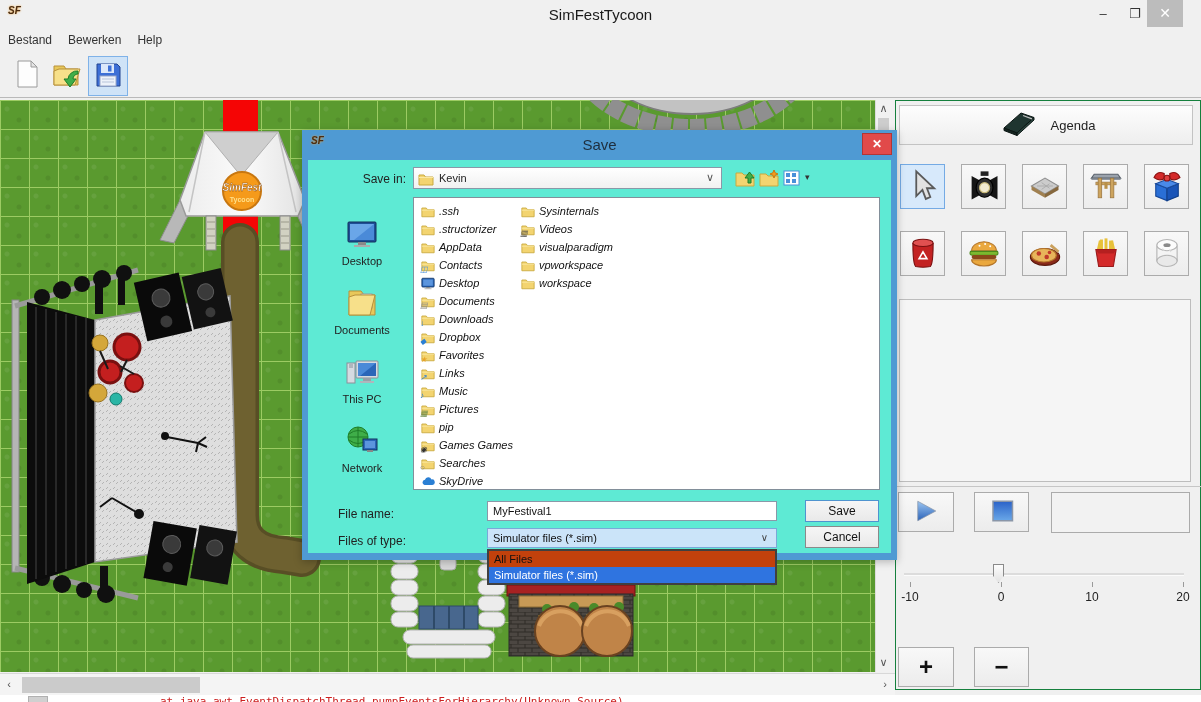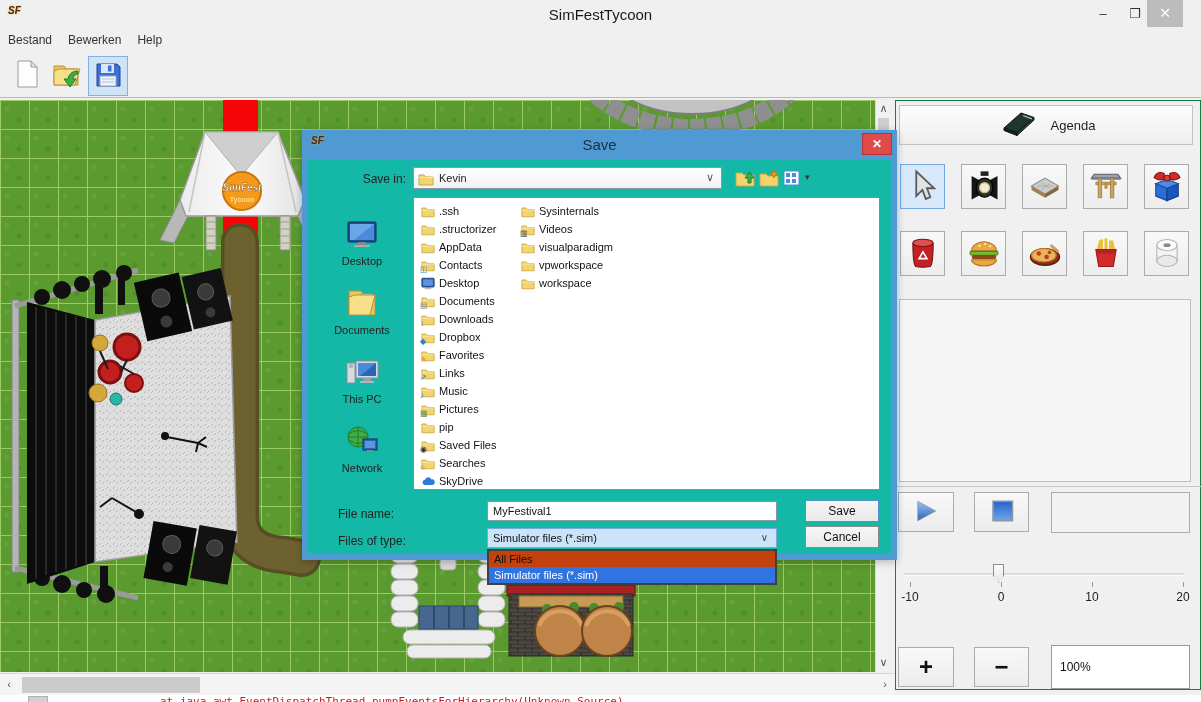--- a/index.html
+++ b/index.html
@@ -73,35 +73,35 @@
   #zoom-out-btn{left:78px;top:546px;width:55px;height:40px;font-size:24px;font-weight:bold;color:#111;}
   #zoom-field{left:155px;top:544px;width:139px;height:44px;background:#fff;border:1px solid #9a9a9a;box-sizing:border-box;
      font-size:12px;line-height:42px;padding-left:8px;color:#111;}
   
   #dialog{left:302px;top:130px;width:595px;height:430px;background:#4f9ad3;z-index:10;box-shadow:0 2px 8px rgba(0,0,0,.25);}
   #dlg-titlebar{left:0;top:0;width:595px;height:30px;}
   #dlg-logo{left:9px;top:5px;width:20px;height:20px;}
   #dlg-title{left:0;top:6px;width:595px;text-align:center;font-size:15px;color:#1e2e3e;}
   #dlg-close{left:560px;top:3px;width:30px;height:22px;background:#e14a4a;border:1px solid #b23535;box-sizing:border-box;
      color:#fff;text-align:center;line-height:20px;font-size:12px;font-weight:bold;}
-  #dlg-body{left:6px;top:30px;width:583px;height:393px;background:#14b8a6;}
+  #dlg-body{left:6px;top:30px;width:583px;height:393px;background:#5eead4;}
   #savein-label{left:30px;top:12px;width:68px;text-align:right;color:#222;}
   #savein-combo{left:105px;top:7px;width:309px;height:22px;background:linear-gradient(#ffffff,#f1f1f1);
      border:1px solid #8a98a8;box-sizing:border-box;display:flex;align-items:center;padding-left:4px;gap:5px;}
   #savein-combo .fold-ico{width:16px;height:13px;}
   #savein-caret{position:absolute;right:7px;top:3px;color:#555;font-size:11px;}
   .dlg-toolico{position:absolute;top:9px;width:20px;height:18px;}
   .dlg-toolico svg{width:20px;height:18px;}
   #ico-up{left:427px;} #ico-newfolder{left:451px;} #ico-views{left:475px;}
   #views-caret{left:497px;top:12px;position:absolute;font-size:9px;color:#333;}
   #places{left:8px;top:40px;width:92px;height:340px;}
   .place{height:69px;display:flex;flex-direction:column;align-items:center;justify-content:flex-end;padding-bottom:2px;box-sizing:border-box;}
   .place svg{width:36px;height:34px;}
   .place .plabel{font-size:11px;color:#222;margin-top:1px;white-space:nowrap;}
-  #listbox{left:105px;top:37px;width:467px;height:293px;background:#fff;border:1px solid #828f9a;box-sizing:border-box;overflow:hidden;}
+  #listbox{left:105px;top:37px;width:467px;height:293px;background:#fff;border:1px solid #828f9a;box-sizing:border-box;overflow:hidden;font-style:italic;}
   .fcol{position:absolute;top:4px;}
   #fcol1{left:7px;} #fcol2{left:107px;}
   .fitem{height:18px;display:flex;align-items:center;gap:4px;white-space:nowrap;}
   .fitem .ficon{width:14px;height:13px;position:relative;flex:0 0 14px;}
   .fitem .ficon svg{width:14px;height:13px;display:block;}
   .fitem .fbadge{position:absolute;left:-1px;bottom:-2px;font-size:8px;line-height:8px;}
   .fitem .flabel{font-size:11px;color:#111;}
   #fname-label{left:30px;top:347px;width:120px;color:#222;}
   #fname-input{left:179px;top:341px;width:290px;height:20px;background:#fff;border:1px solid #8a98a8;box-sizing:border-box;
      font-size:11px;padding:3px 0 0 5px;color:#111;}
@@ -446,21 +446,20 @@
         <div class="slider-tick" style="left: 105px;"></div>
         <div class="slider-label" style="left: 90px;">0</div>
         <div class="slider-tick" style="left: 196px;"></div>
         <div class="slider-label" style="left: 181px;">10</div>
         <div class="slider-tick" style="left: 287px;"></div>
         <div class="slider-label" style="left: 272px;">20</div>
       </div>
   </div>
   <div class="abs rp-btn" id="zoom-in-btn">+</div>
   <div class="abs rp-btn" id="zoom-out-btn">−</div>
-  <div class="abs" id="zoom-field">100%</div>
 </div>
 
 <div class="abs" id="dialog">
   <div class="abs" id="dlg-titlebar">
     <div class="abs sf-text" id="dlg-logo">SF</div>
     <div class="abs" id="dlg-title">Save</div>
     <div class="abs" id="dlg-close">✕</div>
   </div>
   <div class="abs" id="dlg-body">
     <div class="abs" id="savein-label">Save in:</div>
@@ -663,21 +662,21 @@
             <span class="flabel">pip</span>
           </div>
           <div class="fitem">
             <span class="ficon">
               <svg viewBox="0 0 16 14">
                 <path d="M1 3 h5 l1.5 2 H15 v8 H1 z" fill="#f3d470" stroke="#c9a93f"></path>
                 <path d="M1 5 h14 v1 H1 z" fill="#fbe9a2"></path>
               </svg>
               <span class="fbadge" style="color: rgb(51, 51, 51);">◉</span>
             </span>
-            <span class="flabel">Saved Files</span>
+            <span class="flabel">Games Games</span>
           </div>
           <div class="fitem">
             <span class="ficon">
               <svg viewBox="0 0 16 14">
                 <path d="M1 3 h5 l1.5 2 H15 v8 H1 z" fill="#f3d470" stroke="#c9a93f"></path>
                 <path d="M1 5 h14 v1 H1 z" fill="#fbe9a2"></path>
               </svg>
               <span class="fbadge" style="color: rgb(122, 122, 122);">○</span>
             </span>
             <span class="flabel">Searches</span>

